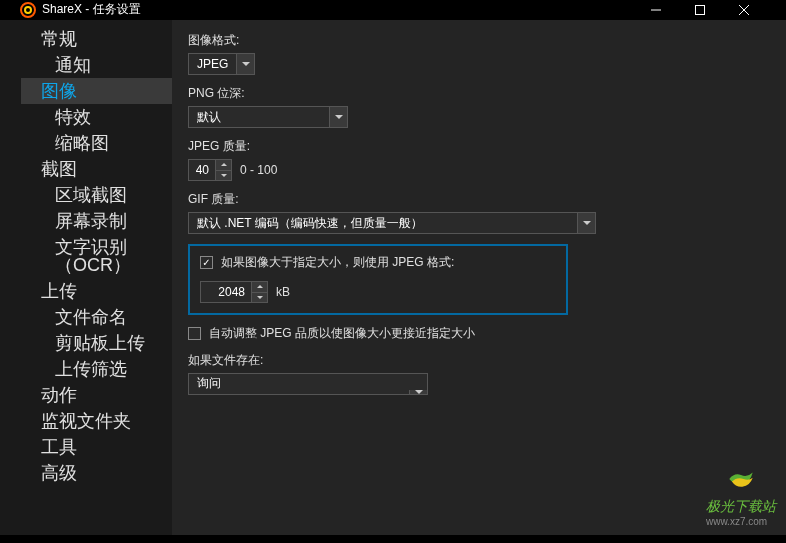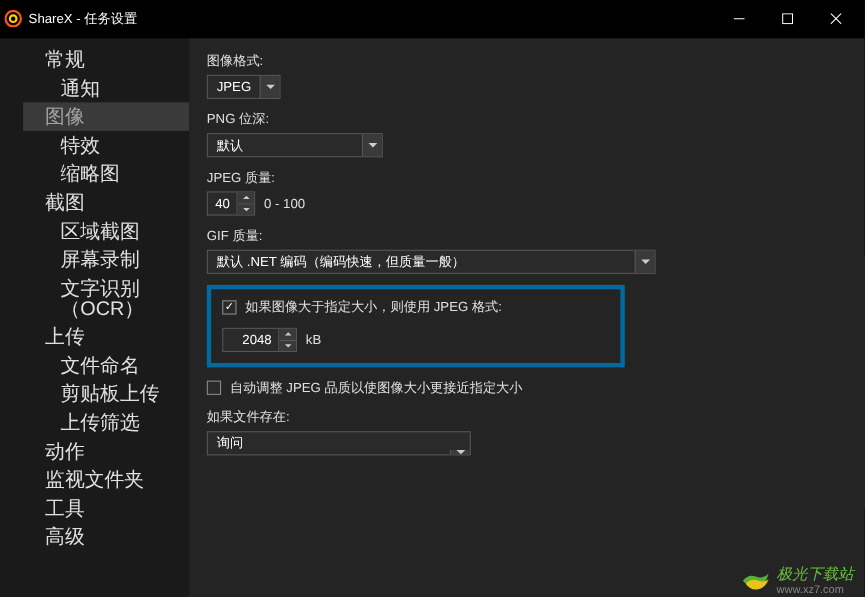--- a/index.html
+++ b/index.html
@@ -7,25 +7,25 @@
       font-family: "Microsoft YaHei", "SimSun", sans-serif;
       font-size: 12px;
       color: #e0e0e0;
       background: #000;
       width: 786px;
       height: 543px;
       overflow: hidden;
       position: relative;
     }
     .titlebar {
-      height: 35px;
+      height: 20px;
       background: #000;
       display: flex;
       align-items: center;
-      padding: 0 4px;
+      padding: 0 20px;
       border-bottom: 1px solid #000;
     }
     .titlebar-icon {
       width: 16px;
       height: 16px;
       margin-right: 6px;
       display: flex;
       align-items: center;
       justify-content: center;
     }
@@ -63,21 +63,21 @@
       cursor: pointer;
       font-size: 18px;
       line-height: 18px;
       margin-left: 21px;
     }
     .side-item.child {
       padding-left: 34px;
     }
     .side-item.selected {
       background: #3a3a3a;
-      color: #a3a3a3;
+      color: #0ea5e9;
     }
     .content {
       flex: 1;
       background: #242424;
       padding: 12px 16px;
       position: relative;
     }
     .field-row {
       margin-bottom: 10px;
     }
@@ -185,37 +185,38 @@
       justify-content: center;
       font-size: 10px;
       color: #fff;
     }
     .checkbox.checked::after {
       content: "✓";
       font-size: 10px;
       line-height: 1;
     }
     .red-box {
-      border: 4px solid #0369a1;
+      border: 2px solid #0369a1;
       padding: 8px 10px 10px 10px;
       margin: 4px 0 10px 0;
       width: 380px;
     }
     .red-box .checkbox-row { margin-bottom: 10px; }
     .red-box .spinner-text { min-width: 50px; }
     .watermark {
       position: absolute;
       right: 10px;
       bottom: 8px;
       display: flex;
       align-items: center;
       color: #6abf3e;
       font-size: 14px;
       font-style: italic;
       gap: 6px;
+      flex-direction: column;
     }
     .watermark-sub {
       font-size: 10px;
       color: #888;
       font-style: normal;
     }
     .watermark-logo {
       width: 26px;
       height: 26px;
     }

